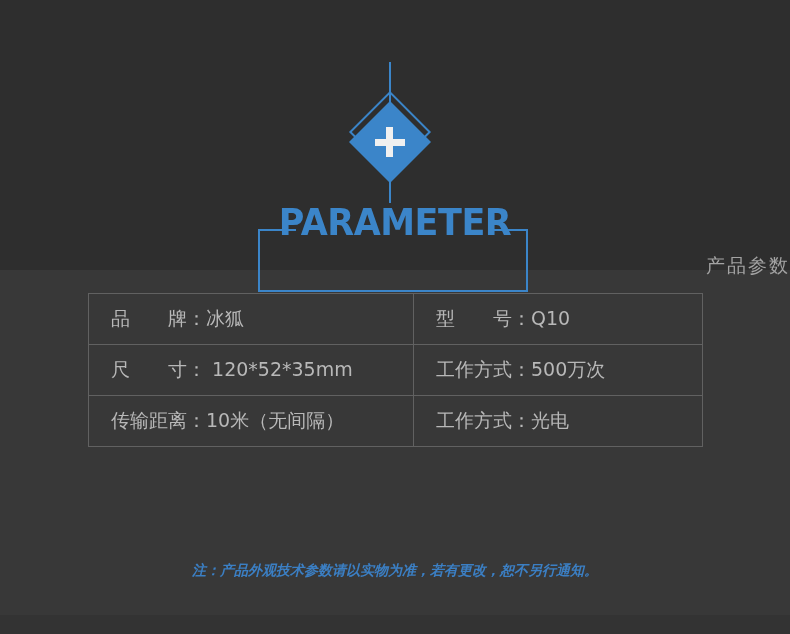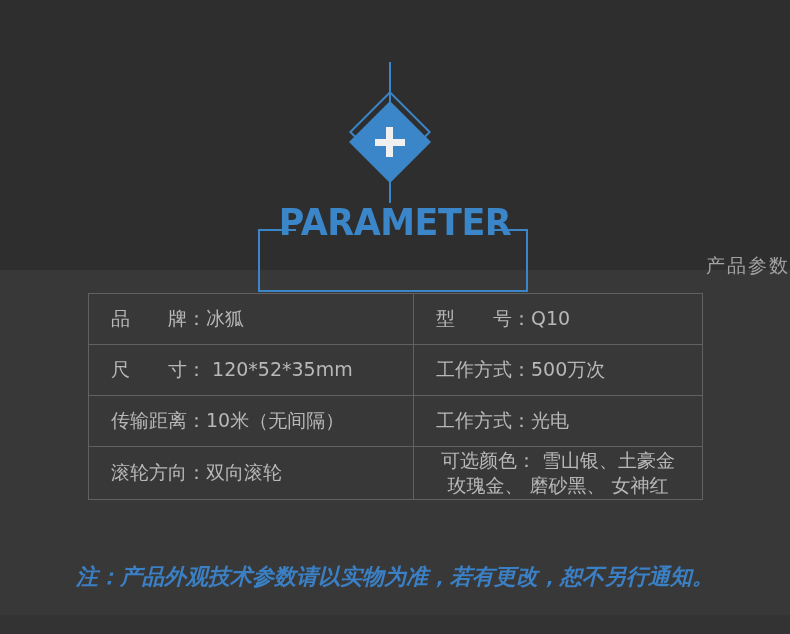--- a/index.html
+++ b/index.html
@@ -171,21 +171,21 @@
   .colors-cell .line1 { display: block; }
   .colors-cell .line2 { display: block; }
 
   
   .note {
     position: absolute;
     left: 0; top: 562px;
     width: 790px;
     text-align: center;
     font-family: "DejaVu Sans", "Liberation Sans", sans-serif;
-    font-size: 22px;
+    font-size: 14px;
     font-weight: bold;
     font-style: italic;
     color: #3b7fc4;
     white-space: nowrap;
   }
 </style>
 </head>
 <body>
 
 <div id="page">
@@ -217,25 +217,18 @@
         <td class="col-r">型　　号：Q10</td>
       </tr>
       <tr>
         <td class="col-l">尺　　寸： 120*52*35mm</td>
         <td class="col-r">工作方式：500万次</td>
       </tr>
       <tr>
         <td class="col-l">传输距离：10米（无间隔）</td>
         <td class="col-r">工作方式：光电</td>
       </tr>
-      <tr class="tall">
-        <td class="col-l">滚轮方向：双向滚轮</td>
-        <td class="col-r colors-cell">
-          <span class="line1">可选颜色： 雪山银、土豪金</span>
-          <span class="line2">玫瑰金、 磨砂黑、 女神红</span>
-        </td>
-      </tr>
     </tbody>
   </table>
 
   <div class="note">注：产品外观技术参数请以实物为准，若有更改，恕不另行通知。</div>
 
 </div>
 
 </body></html>

